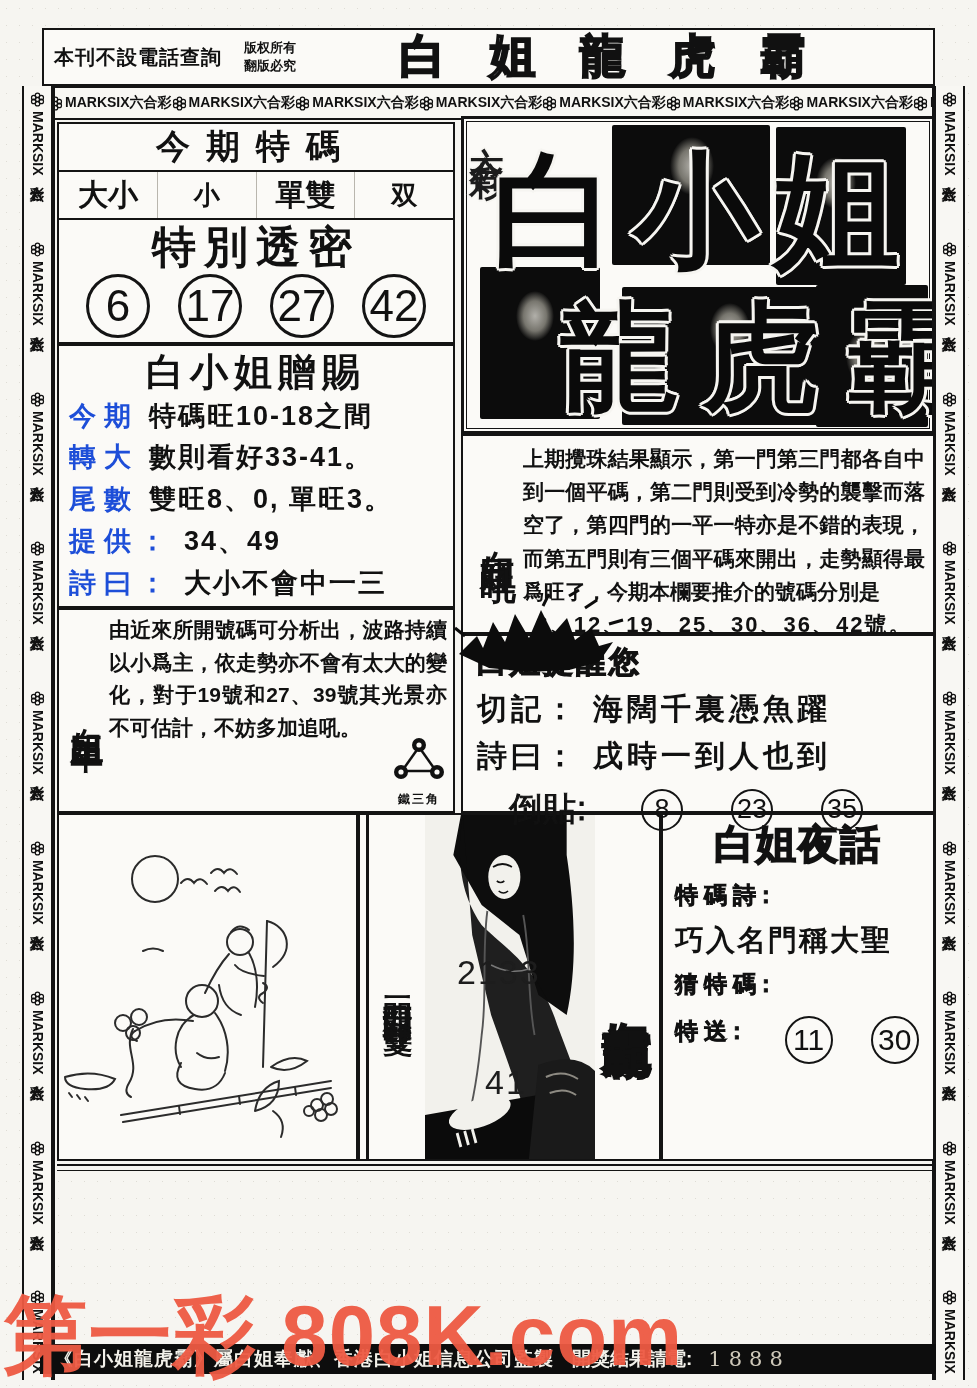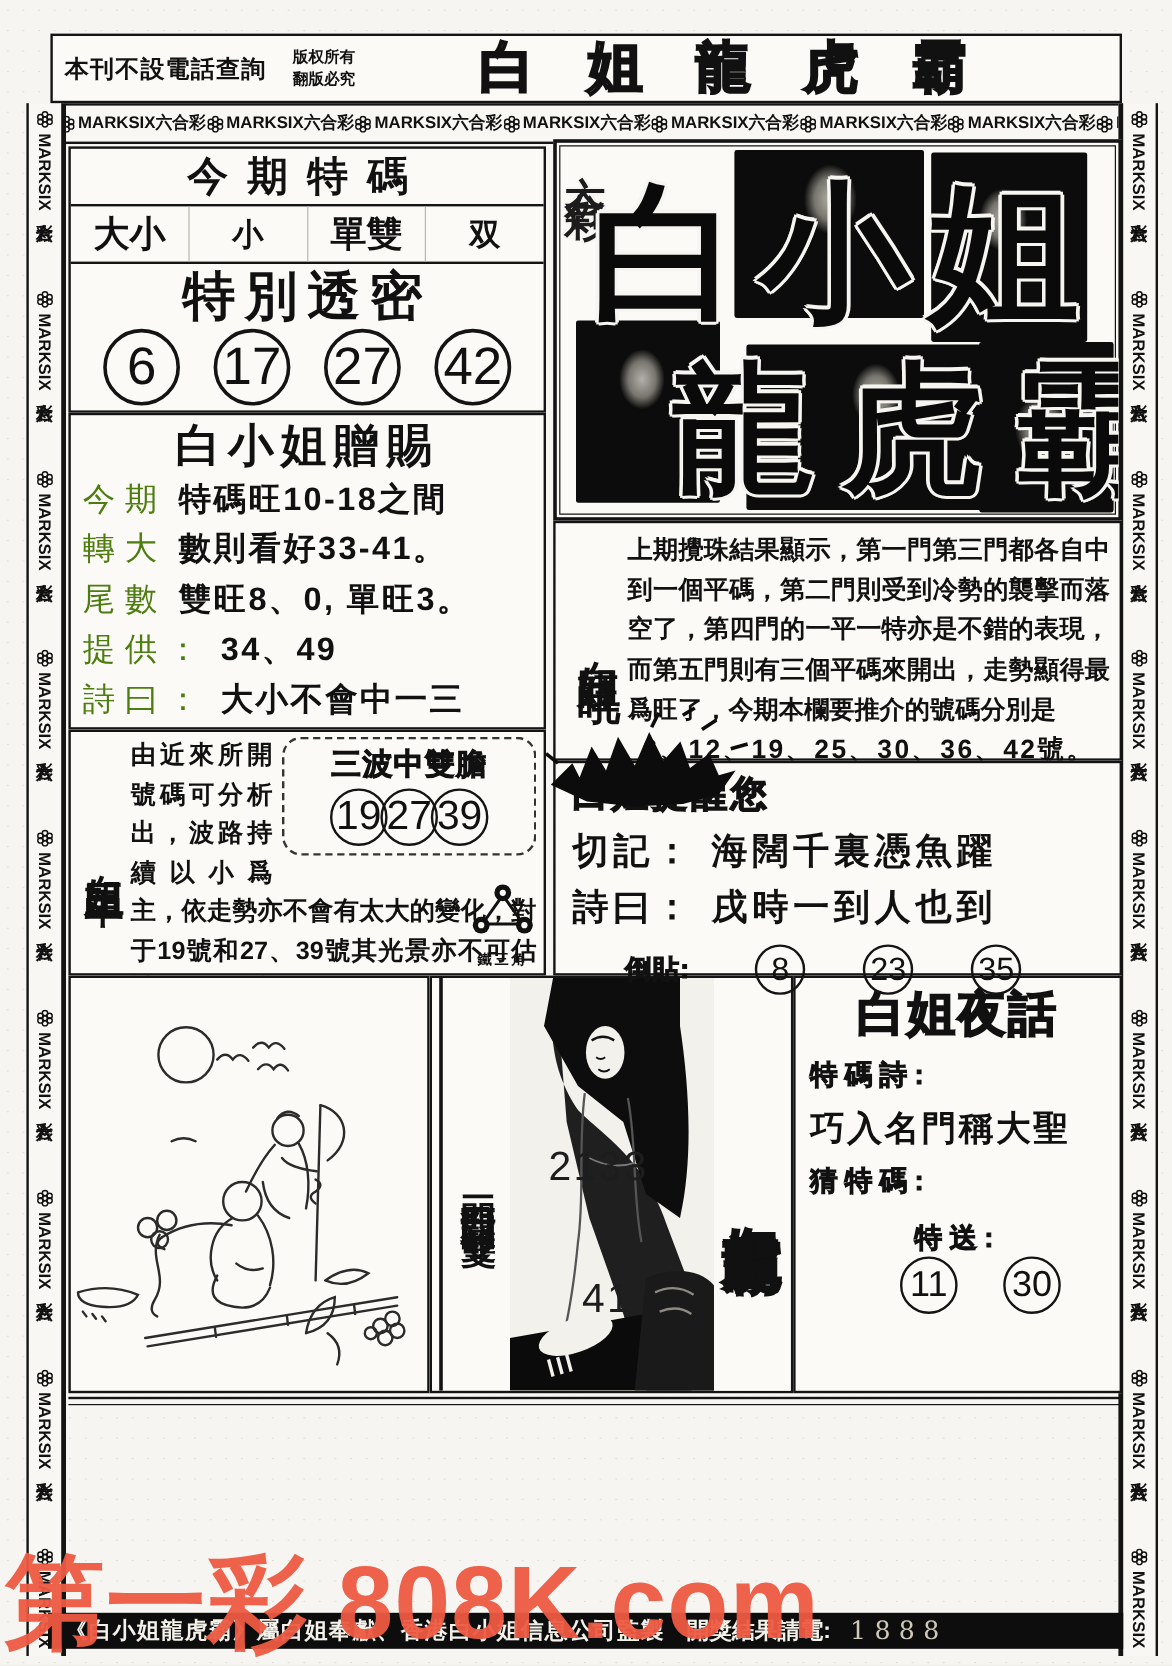--- a/index.html
+++ b/index.html
@@ -43,21 +43,21 @@
                     font-size:44px;font-weight:800;letter-spacing:8px;}
   .circle-row{display:flex;align-items:center;justify-content:center;}
   .circle{display:flex;align-items:center;justify-content:center;border:3px solid #141414;border-radius:50%;
           background:transparent;font-weight:400;box-sizing:border-box;}
   #box-special .circle{width:64px;height:64px;font-size:44px;margin:0 14px;}
 
   
   #box-gift{left:57px;top:344px;width:398px;height:264px;padding:4px 10px;}
   #box-gift .g-title{text-align:center;font-size:38px;font-weight:900;letter-spacing:6px;line-height:1.2;}
   .gift-line{display:flex;align-items:baseline;font-size:27px;line-height:1.55;}
-  .gift-label{font-weight:400;letter-spacing:8px;margin-right:10px;color:#4d7c0f;white-space:nowrap;}
+  .gift-label{font-weight:700;letter-spacing:8px;margin-right:10px;color:#1d4ed8;white-space:nowrap;}
   .gift-text{font-weight:700;letter-spacing:2px;white-space:nowrap;}
 
   
   #box-three{left:57px;top:608px;width:398px;height:205px;display:flex;padding:4px 6px 2px 6px;}
   .side-label{writing-mode:vertical-rl;text-orientation:upright;font-weight:900;text-align:center;
               font-family:"DejaVu Serif","Liberation Serif",serif;}
   #box-three .side-label{font-size:33px;width:44px;letter-spacing:4px;}
   #box-three .c-body{flex:1;position:relative;font-size:21px;font-weight:700;line-height:1.55;text-align:justify;}
   #inset-wave{float:right;width:196px;margin:0 0 2px 8px;border:2px dashed #333;border-radius:16px;
               padding:2px 6px 6px 6px;text-align:center;background:#fbfaf7;}
@@ -79,21 +79,21 @@
   .overlay-num{position:absolute;color:#1d1d1d;font-size:34px;font-weight:500;letter-spacing:2px;z-index:3;}
   #num-row1{left:32px;top:138px;display:flex;}
   #num-row2{left:60px;top:248px;}
 
   
   #box-night{left:661px;top:813px;width:274px;height:348px;padding:2px 12px;}
   #box-night .n-title{text-align:center;font-size:40px;font-weight:900;letter-spacing:2px;-webkit-text-stroke:1.6px #111;}
   .n-label{font-size:23px;font-weight:900;letter-spacing:6px;-webkit-text-stroke:0.8px #111;margin-top:8px;}
   .n-poem{font-size:29px;font-weight:800;letter-spacing:2px;margin-top:10px;white-space:nowrap;}
   .n-poem.indent{margin-left:14px;}
-  #night-send{display:flex;align-items:center;margin-top:16px;flex-direction:column;}
+  #night-send{display:flex;align-items:flex-start;margin-top:16px;}
   #night-send .n-label{margin-top:0;}
   #box-night .circle{width:48px;height:48px;font-size:30px;border-width:2.5px;margin-left:38px;}
 
   
   #box-mast{left:461px;top:116px;width:474px;height:318px;border:3px solid #141414;background:#fbfaf7;
             box-shadow:inset 0 0 0 2px #fbfaf7, inset 0 0 0 3px #141414;box-sizing:border-box;overflow:hidden;}
   .photo{position:absolute;background:#0c0c0c;border-radius:2px;}
   .photo i{position:absolute;display:block;background:radial-gradient(closest-side,#cfcdc6,#8a887f 60%,transparent 100%);
            border-radius:50%;opacity:.85;}
   .mast-big{position:absolute;font-family:"DejaVu Serif","Liberation Serif",serif;font-weight:900;color:#0a0a0a;
@@ -113,21 +113,21 @@
   #box-roar .r-nums{text-align:center;font-size:22px;font-weight:600;letter-spacing:2px;}
   #ink-splash{position:absolute;left:-14px;bottom:-44px;z-index:4;}
 
   
   #box-remind{left:461px;top:634px;width:474px;height:179px;padding:6px 14px;}
   #box-remind .m-title{font-size:30px;font-weight:900;letter-spacing:3px;-webkit-text-stroke:1.2px #111;}
   .m-line{display:flex;align-items:baseline;font-family:Liberation Mono, monospace;
           font-size:30px;font-weight:600;letter-spacing:4px;margin-top:6px;white-space:nowrap;}
   .m-line .lbl{margin-right:14px;}
   #remind-bottom{display:flex;align-items:center;justify-content:center;margin-top:10px;}
-  #remind-bottom .lbl{font-size:22px;font-weight:700;letter-spacing:1px;-webkit-text-stroke:1px #111;margin-right:30px;}
+  #remind-bottom .lbl{font-size:33px;font-weight:400;letter-spacing:1px;-webkit-text-stroke:1px #111;margin-right:30px;}
   #box-remind .circle{width:42px;height:42px;font-size:27px;border-width:2.5px;margin:0 24px;}
 
   
   #content-rule{left:57px;top:1164px;width:878px;height:4px;border-top:2px solid #141414;border-bottom:1px solid #141414;}
   #footer-bar{left:40px;top:1344px;width:896px;height:30px;background:#0d0d0d;display:flex;align-items:center;
               padding:0 8px 0 14px;box-sizing:border-box;z-index:2;}
   #footer-bar .f-text{color:#f3f1ea;font-size:19px;font-weight:900;letter-spacing:1px;white-space:nowrap;}
   #footer-bar .f-phone-label{color:#f3f1ea;font-size:19px;font-weight:900;margin-left:18px;white-space:nowrap;}
   #footer-bar .f-phone{color:#cfc9ba;font-family:"DejaVu Serif","Liberation Serif",serif;font-size:21px;
                        letter-spacing:7px;margin-left:16px;}
@@ -563,26 +563,20 @@
         <div class="gift-line">
         <span class="gift-label">詩曰：</span>
         <span class="gift-text">大小不會中一三</span>
       </div>
       </div>
   </div>
 
   <div class="abs bx" id="box-three">
     <div class="side-label">白姐三中二</div>
     <div class="c-body">
-      <div id="inset-wave">
-        <div class="iw-title">三波中雙膽</div>
-        <div>
-          
-        <span class="circle">19</span><span class="circle">27</span><span class="circle">39</span></div>
-      </div>
       <span>由近來所開號碼可分析出，波路持續以小爲主，依走勢亦不會有太大的變化，對于19號和27、39號其光景亦不可估計，不妨多加追吼。</span>
       <div id="iron-triangle">
         <svg width="52" height="44" viewBox="0 0 52 44">
           <g stroke="#111" stroke-width="2.5" fill="none">
             <line x1="26" y1="10" x2="9" y2="34"></line>
               <line x1="26" y1="10" x2="43" y2="34"></line>
               <line x1="9" y1="34" x2="43" y2="34"></line>
           </g>
           <g fill="#111">
               <circle cx="26" cy="8" r="7"></circle>

